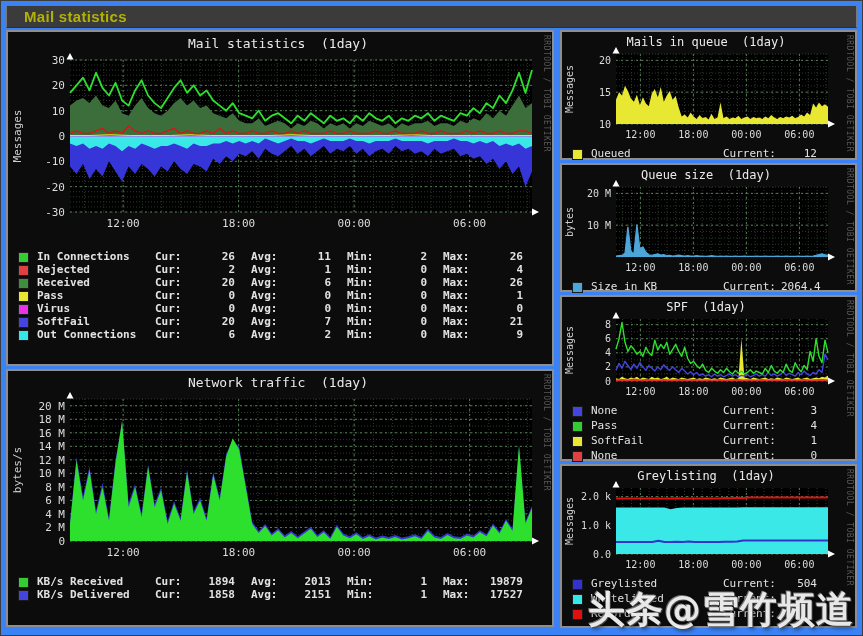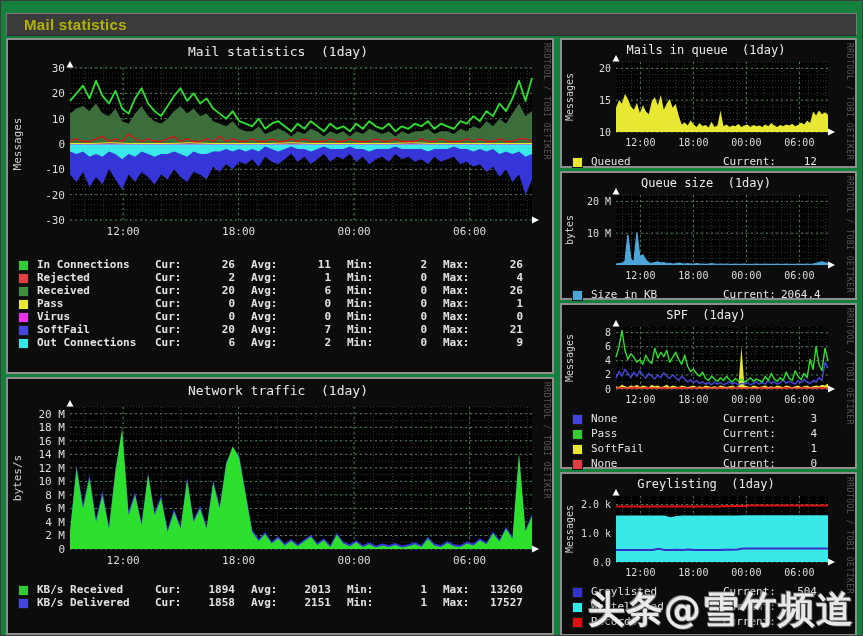--- a/index.html
+++ b/index.html
@@ -1,17 +1,17 @@
 <!DOCTYPE html>
 <html><head>
 <meta charset="utf-8">
 <style>
   html,body{margin:0;padding:0;background:#777;}
-  .win{width:863px;height:636px;box-sizing:border-box;background:#15803d;border:1px solid #3c3c3c;
-       padding:12px 5px;position:relative;overflow:hidden;font-family:"Liberation Sans",sans-serif;}
+  .win{width:863px;height:636px;box-sizing:border-box;background:#3b82f6;border:1px solid #3c3c3c;
+       padding:4px 5px;position:relative;overflow:hidden;font-family:"Liberation Sans",sans-serif;}
   .titlebar{height:23px;background:#3b3b3b;border:1px solid #787878;border-bottom-color:#2e2e2e;
        box-sizing:border-box;display:flex;align-items:center;padding-left:17px;}
   .titlebar span{color:#b2b204;font-weight:bold;font-size:15px;letter-spacing:.3px;}
   .content{display:flex;gap:6px;margin-top:2px;}
   .col{display:flex;flex-direction:column;gap:3px;}
   .col.left{width:548px;}
   .col.right{flex:1;}
   .panel{background:#0c0c0c;border:2px solid #8e8e8e;box-sizing:border-box;position:relative;}
   .ph-a{height:336px;} .ph-b{height:258px;}
   .ph-c{height:130px;} .ph-d{height:129px;} .ph-e{height:166px;} .ph-f{height:164px;}
@@ -320,21 +320,21 @@
             <div class="lrow">
               <span class="sw" style="background: rgb(51, 204, 51);"></span>
               <span class="lname">KB/s Received</span>
               <span class="slabel">Cur:</span>
               <span class="sval">1894</span>
               <span class="slabel">Avg:</span>
               <span class="sval">2013</span>
               <span class="slabel">Min:</span>
               <span class="sval">1</span>
               <span class="slabel">Max:</span>
-              <span class="sval">13260</span>
+              <span class="sval">19879</span>
             </div>
             <div class="lrow">
               <span class="sw" style="background: rgb(68, 68, 224);"></span>
               <span class="lname">KB/s Delivered</span>
               <span class="slabel">Cur:</span>
               <span class="sval">1858</span>
               <span class="slabel">Avg:</span>
               <span class="sval">2151</span>
               <span class="slabel">Min:</span>
               <span class="sval">1</span>

